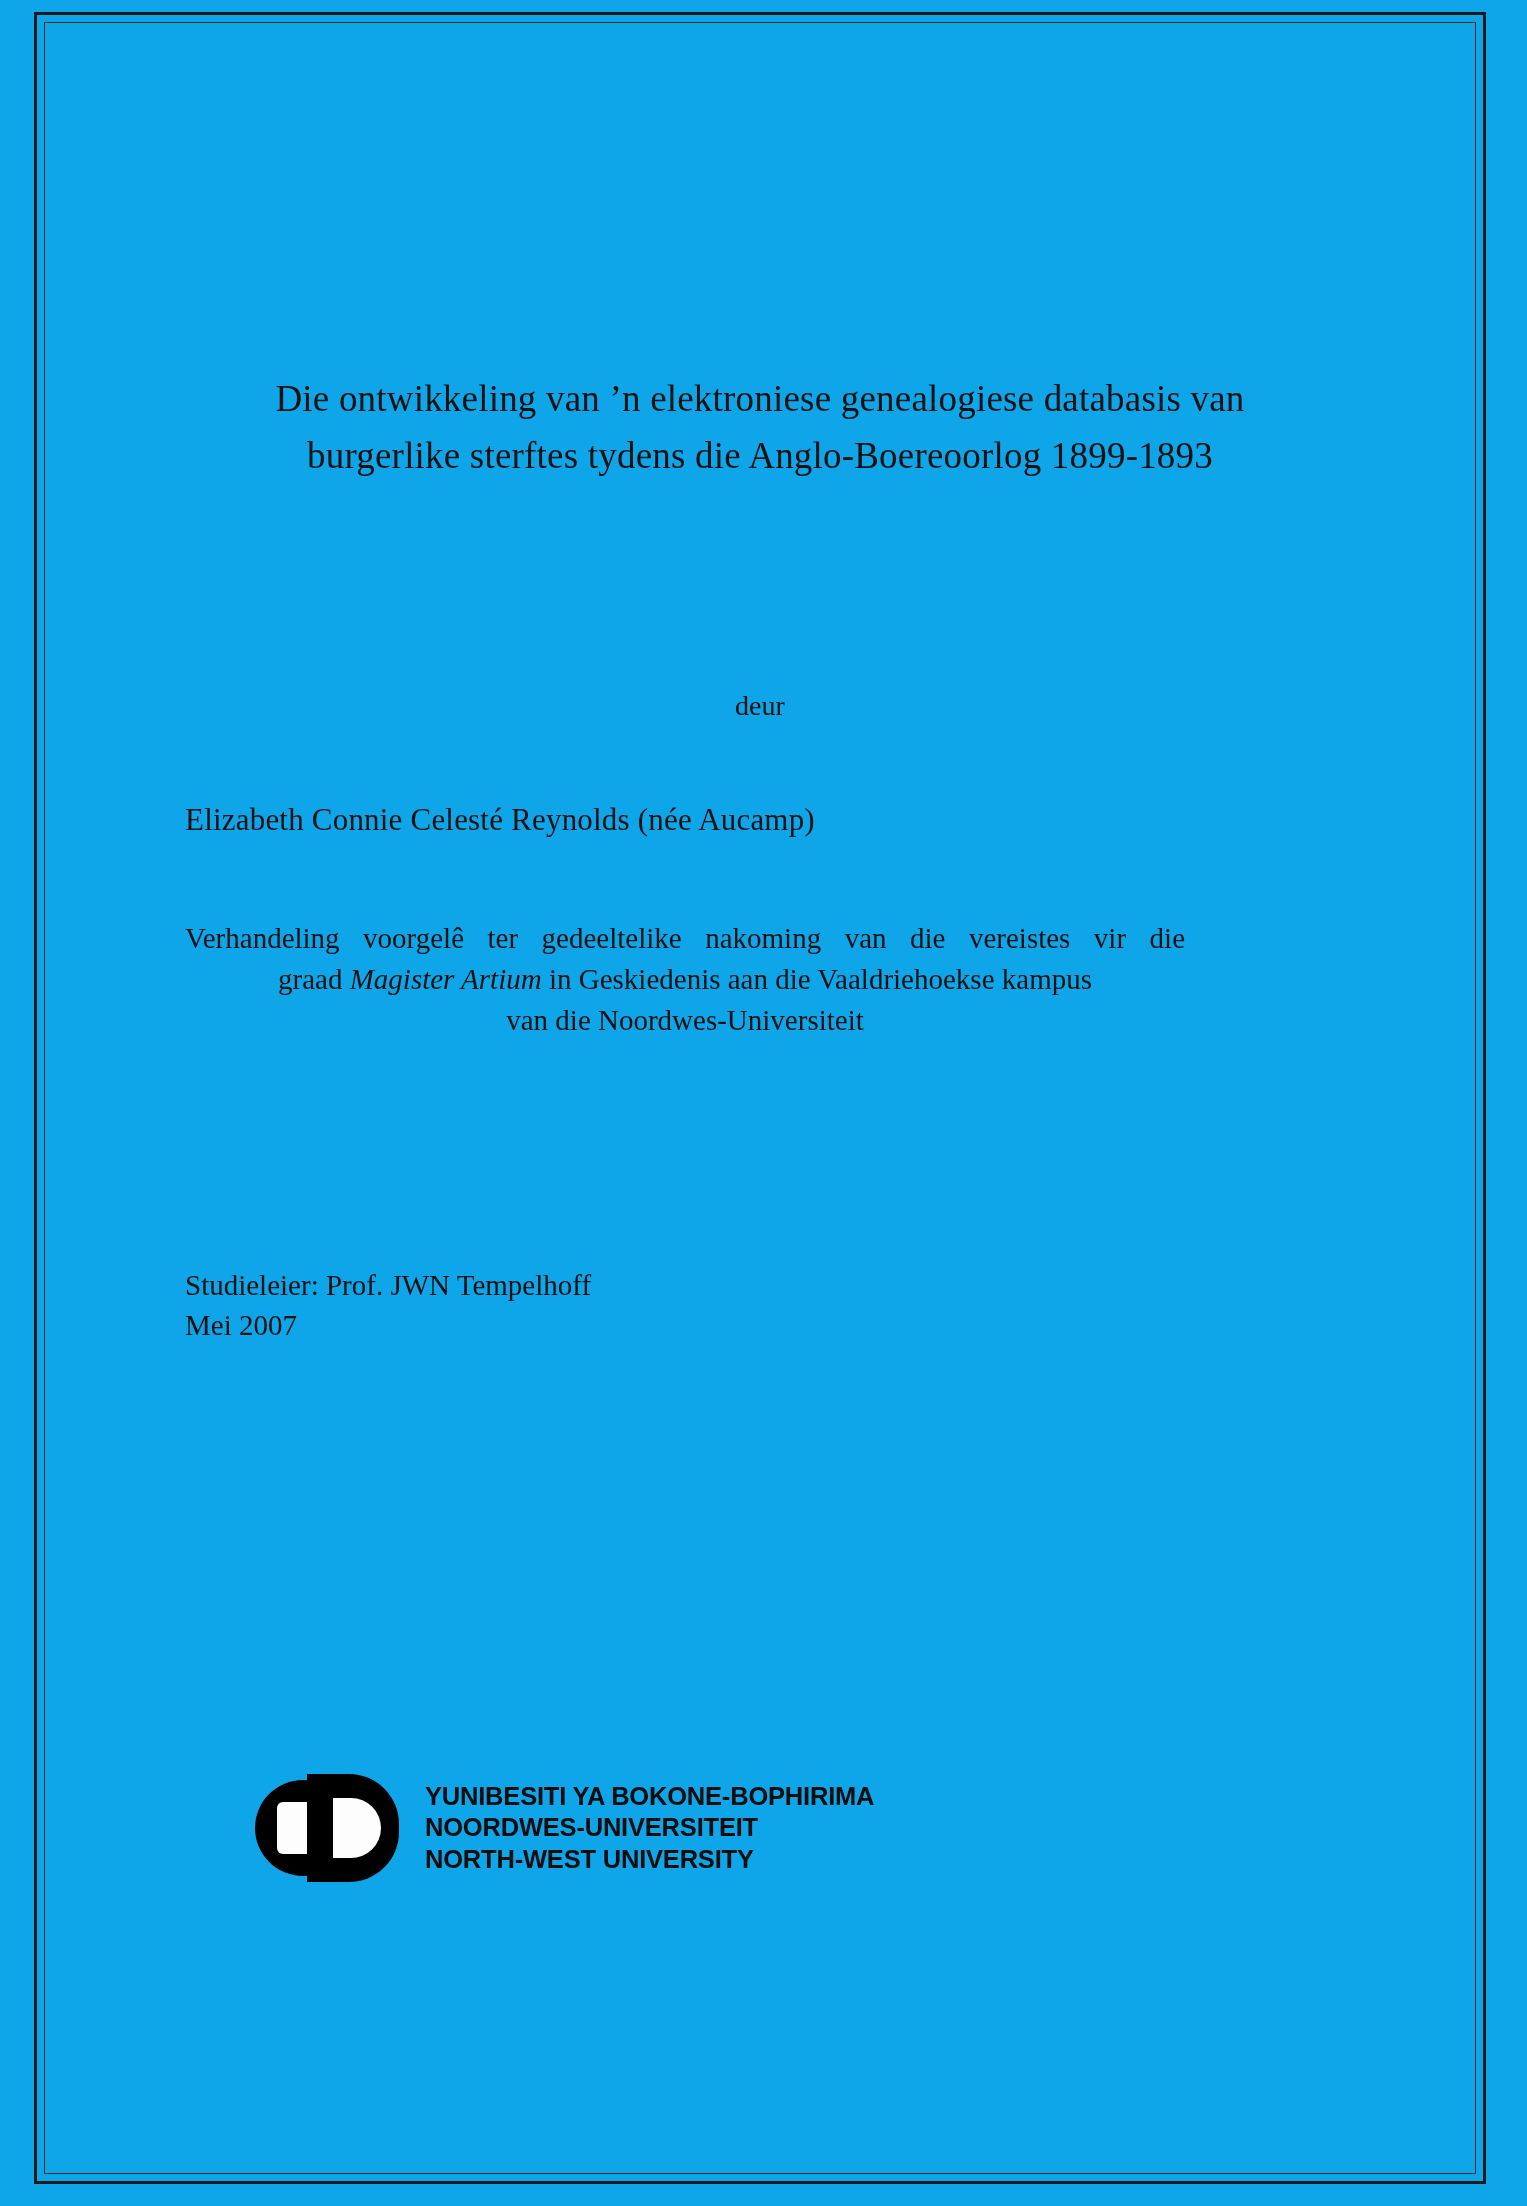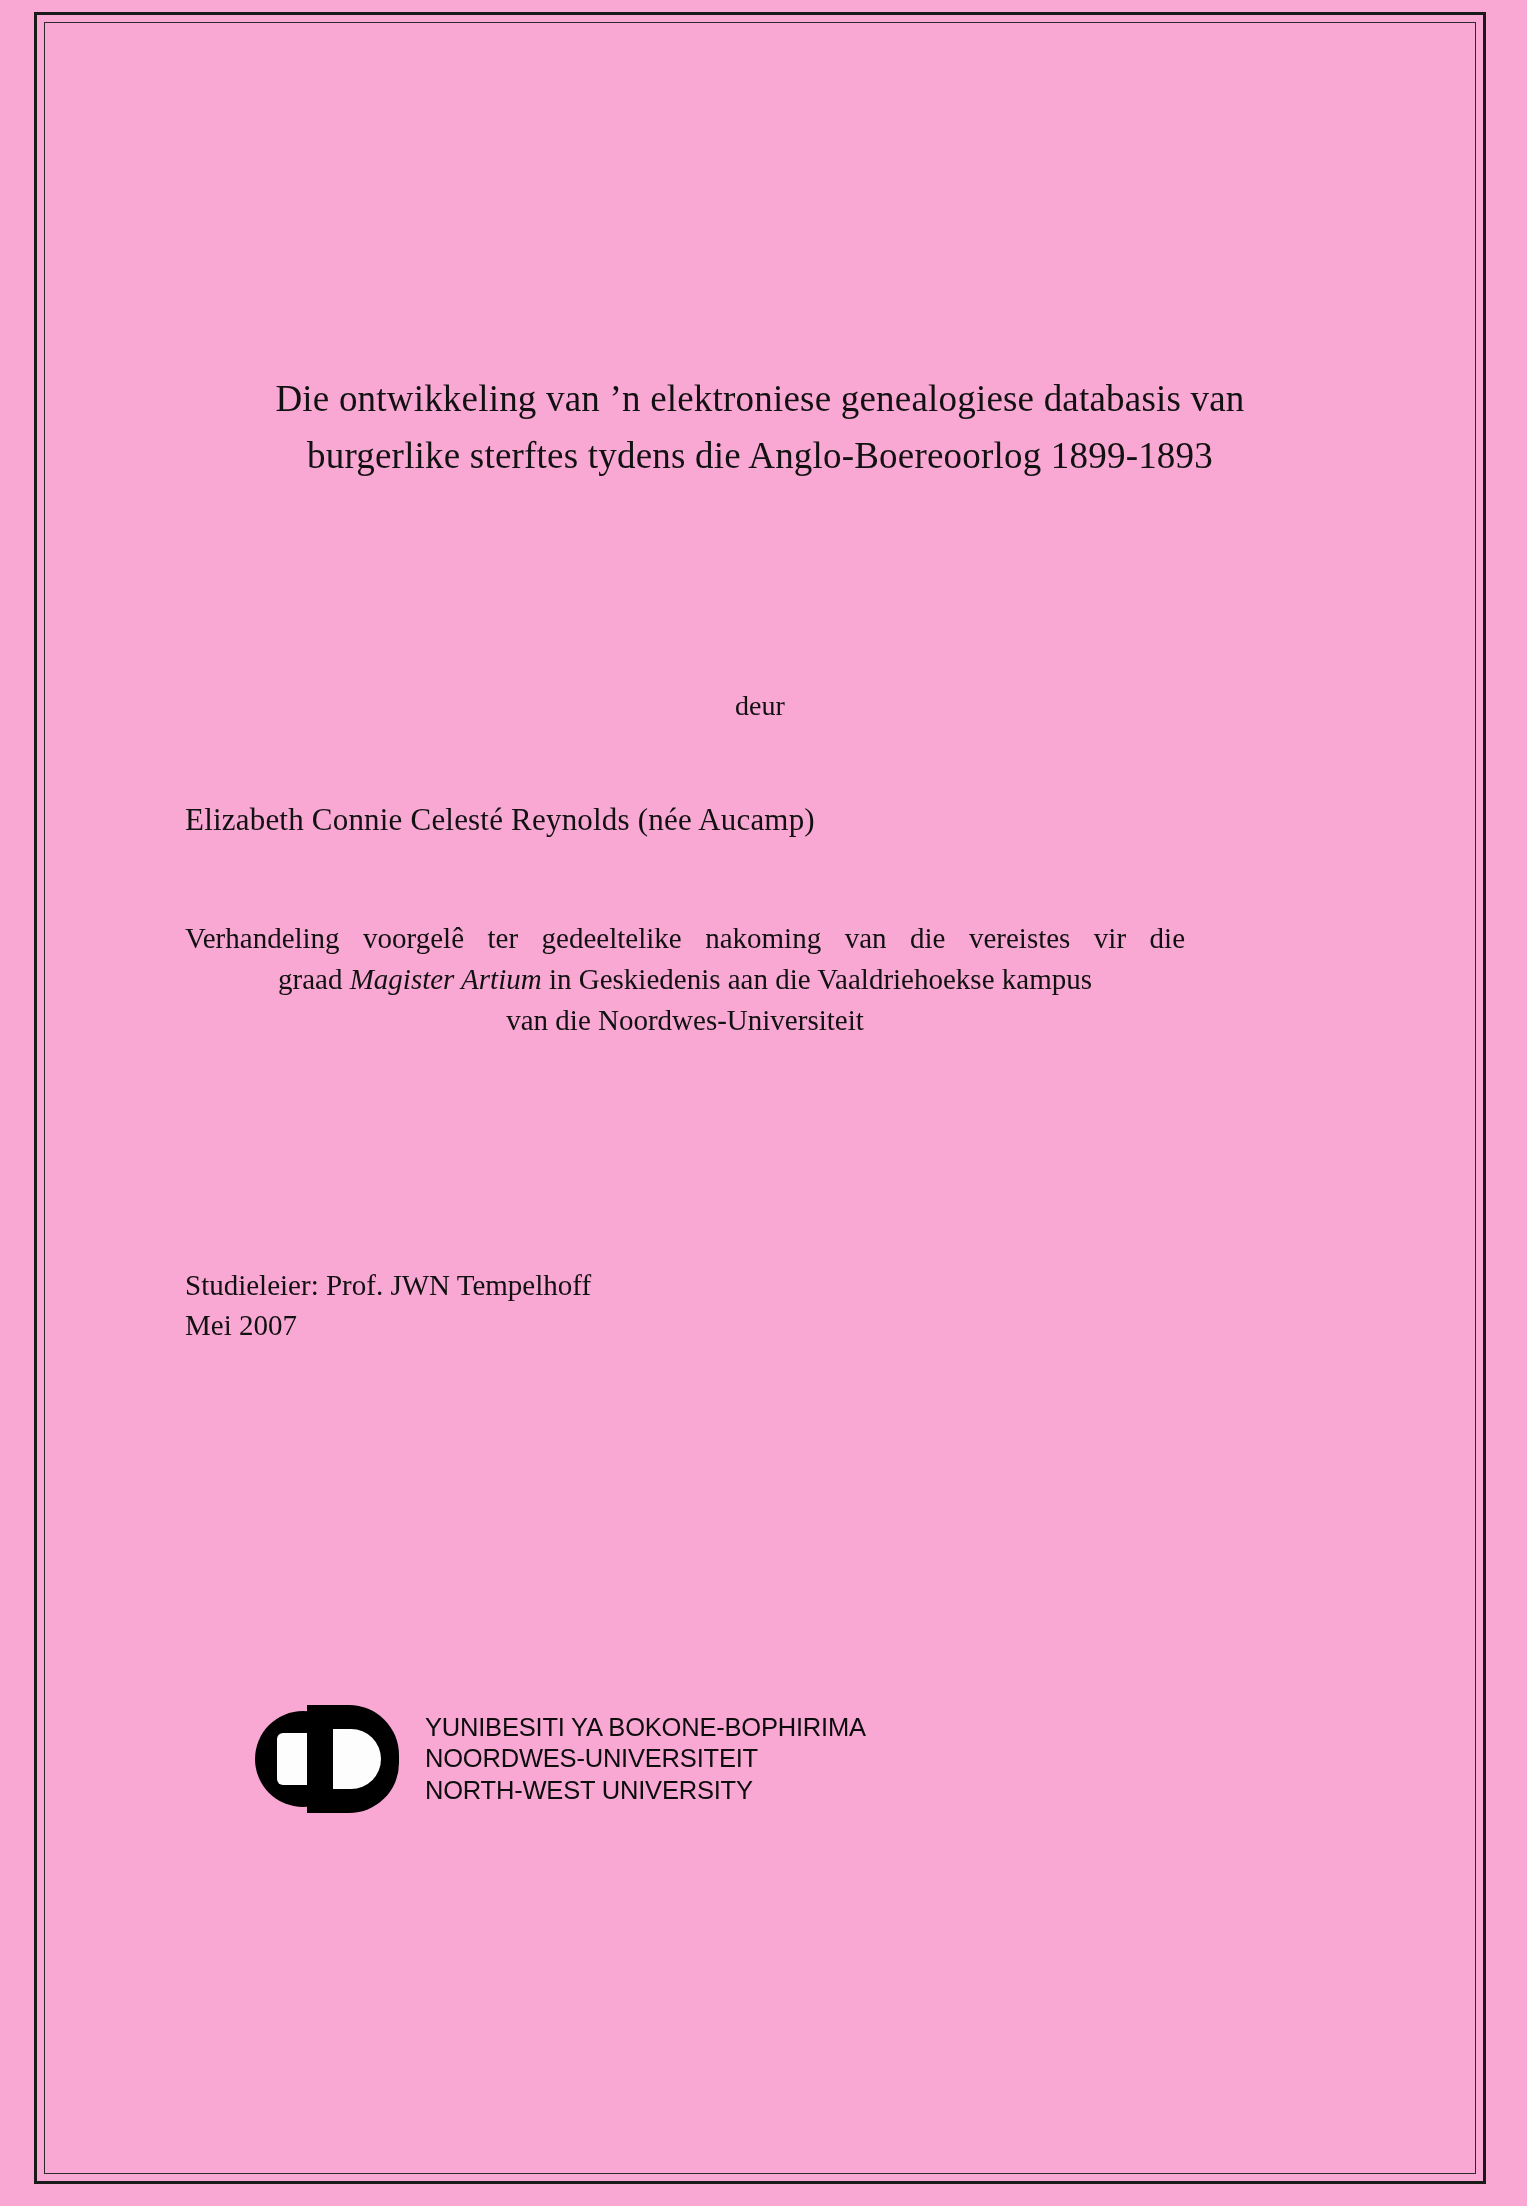--- a/index.html
+++ b/index.html
@@ -4,21 +4,21 @@
 <style>
   html, body {
     margin: 0;
     padding: 0;
     background: #ffffff;
   }
   .page {
     position: relative;
     width: 1527px;
     height: 2206px;
-    background: #f9a8d4;
+    background: #0ea5e9;
     font-family: "Liberation Serif", serif;
     color: #111111;
     overflow: hidden;
   }
   
   .scan-frame {
     position: absolute;
     left: 34px;
     top: 12px;
     width: 1452px;
@@ -85,23 +85,24 @@
   .supervisor-block {
     margin-top: 225px;
     font-size: 29px;
     line-height: 1.36;
   }
 
   
   .logo-area {
     position: absolute;
     left: 255px;
-    top: 1705px;
+    top: 1774px;
     display: flex;
     align-items: center;
+    font-weight: bold;
   }
   .logo-mark {
     position: relative;
     width: 160px;
     height: 108px;
     margin-right: 10px;
   }
   .logo-mark .c-ring {
     position: absolute;
     left: 0;

